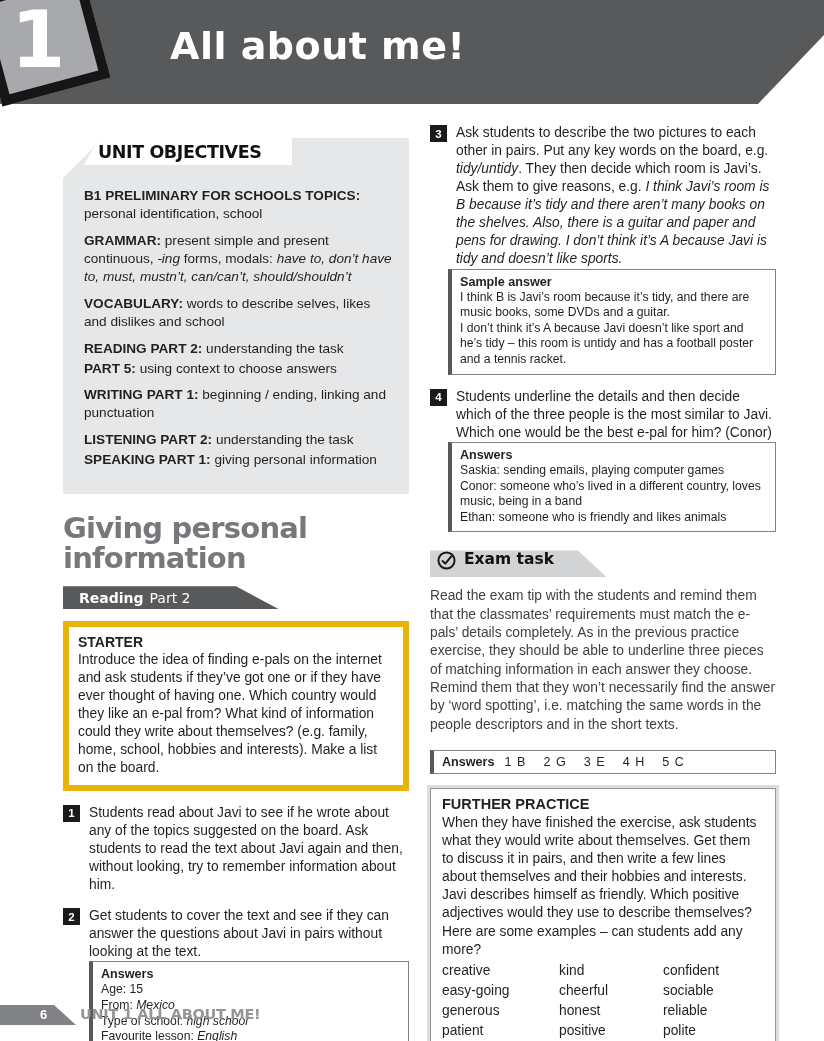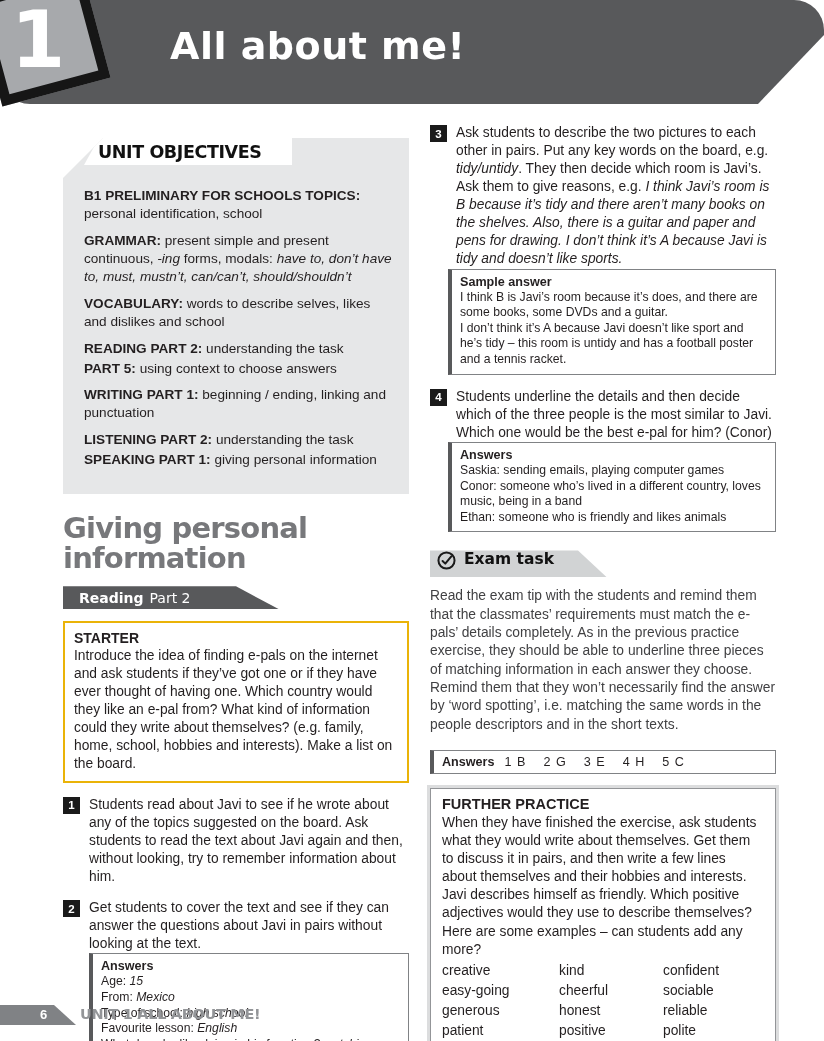--- a/index.html
+++ b/index.html
@@ -15,21 +15,20 @@
   }
 
   
   .banner {
     position: absolute;
     top: 0; left: 0;
     width: 824px;
     height: 104px;
     background: #58595b;
     clip-path: polygon(0 0, 100% 0, 100% 35px, 758px 104px, 0 104px);
-    border-radius: 30px;
   }
   .banner-title {
     position: absolute;
     left: 170px;
     top: 24px;
     font-family: "DejaVu Sans", sans-serif;
     font-weight: bold;
     font-size: 38px;
     color: #ffffff;
     letter-spacing: 0.5px;
@@ -117,21 +116,21 @@
     color: #ffffff;
     font-family: "DejaVu Sans", sans-serif;
     font-size: 14px;
   }
   .rb-bold { font-weight: bold; margin-right: 6px; }
   .rb-light { font-weight: normal; }
 
   
   .starter-box {
     margin-top: 12px;
-    border: 2px solid #eab308;
+    border: 6px solid #eab308;
     padding: 7px 9px 8px 9px;
   }
   .box-title { font-weight: bold; font-size: 14px; margin-bottom: 1px; }
   .box-text { font-size: 13.8px; line-height: 1.3; }
 
   
   .step { display: flex; margin-top: 13px; }
   .step-badge {
     flex: 0 0 17px;
     width: 17px; height: 17px;
@@ -288,40 +287,40 @@
       <div class="step-text"><span>Students read about Javi to see if he wrote about any of the topics suggested on the board. Ask students to read the text about Javi again and then, without looking, try to remember information about him.</span></div>
     </div>
 
     <div class="step">
       <div class="step-badge">2</div>
       <div class="step-text"><span>Get students to cover the text and see if they can answer the questions about Javi in pairs without looking at the text.</span></div>
     </div>
 
     <div class="answers-box">
       <div class="bt">Answers</div>
-      <div><span>Age: </span><span style="font-style: italic;">15</span></div>
+      <div><span>Age: </span><span style="">15</span></div>
       <div><span>From: </span><span style="font-style: italic;">Mexico</span></div>
       <div><span>Type of school: </span><span style="font-style: italic;">high school</span></div>
       <div><span>Favourite lesson: </span><span style="font-style: italic;">English</span></div>
       <div><span>What does he like doing in his free time? </span><span style="font-style: italic;">watching American TV shows, using his laptop (for playing games or contacting friends), writing songs, playing them on his guitar</span></div>
 
     </div>
 
   </div>
 
   <div class="col col-right">
 
     <div class="step" style="margin-top:0;">
       <div class="step-badge">3</div>
       <div class="step-text"><span>Ask students to describe the two pictures to each other in pairs. Put any key words on the board, e.g. </span><span style="font-style: italic;">tidy/untidy</span><span>. They then decide which room is Javi’s. Ask them to give reasons, e.g. </span><span style="font-style: italic;">I think Javi’s room is B because it’s tidy and there aren’t many books on the shelves. Also, there is a guitar and paper and pens for drawing. I don’t think it’s A because Javi is tidy and doesn’t like sports.</span></div>
     </div>
 
     <div class="answers-box">
       <div class="bt">Sample answer</div>
-      <div><span>I think B is Javi’s room because it’s does, and there are some books, some DVDs and a guitar.</span></div>
+      <div><span>I think B is Javi’s room because it’s tidy, and there are music books, some DVDs and a guitar.</span></div>
       <div><span>I don’t think it’s A because Javi doesn’t like sport and he’s tidy – this room is untidy and has a football poster and a tennis racket.</span></div>
     </div>
 
     <div class="step">
       <div class="step-badge">4</div>
       <div class="step-text"><span>Students underline the details and then decide which of the three people is the most similar to Javi. Which one would be the best e-pal for him? (Conor)</span></div>
     </div>
 
     <div class="answers-box">
       <div class="bt">Answers</div>

